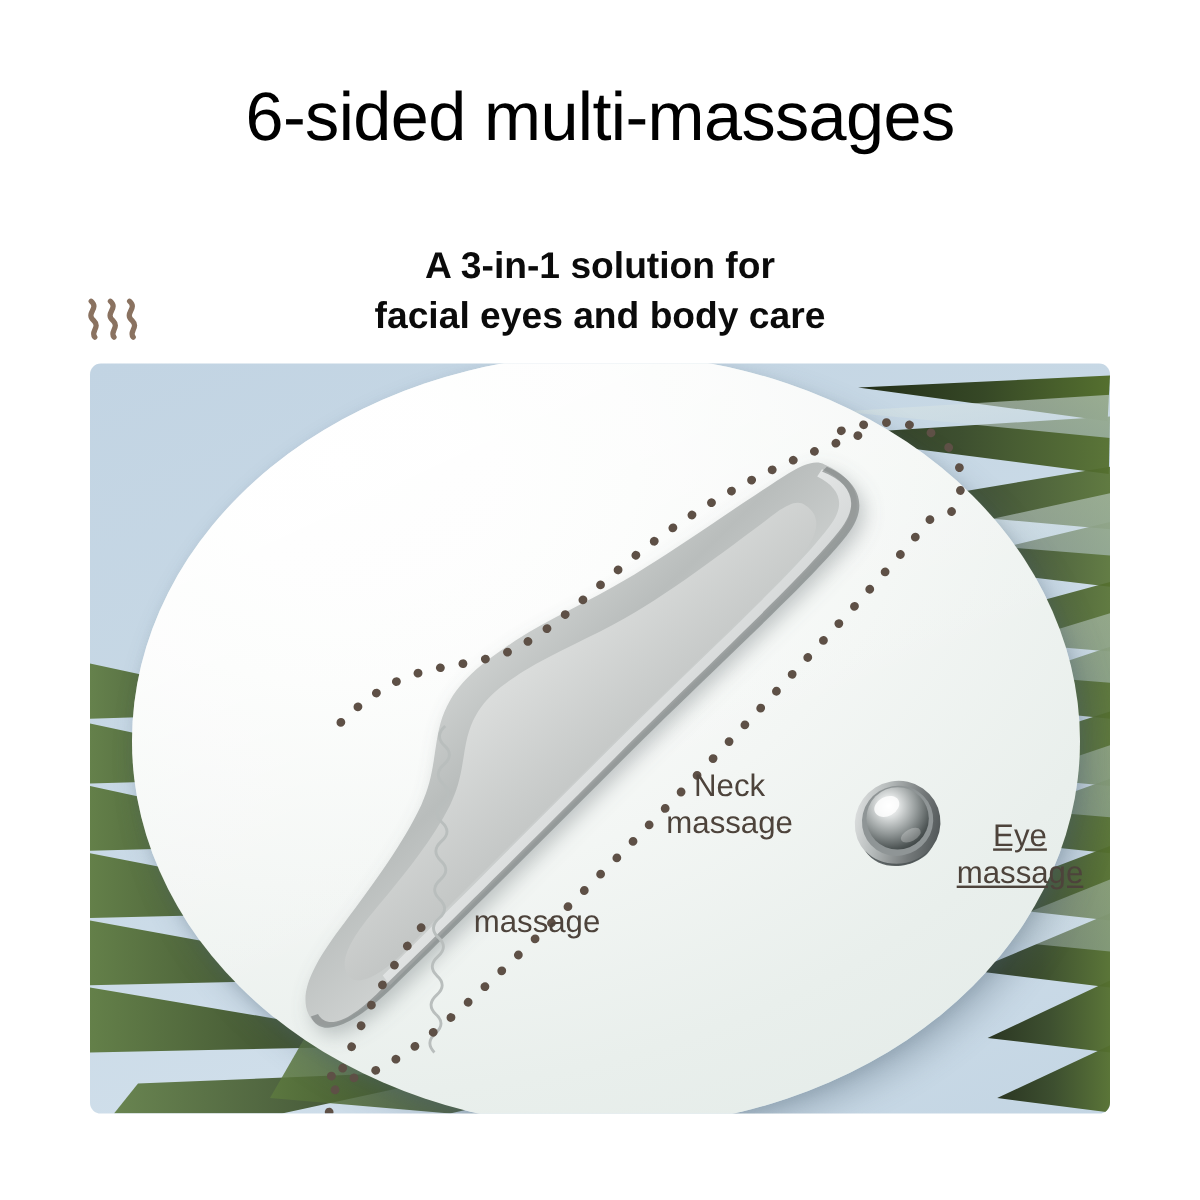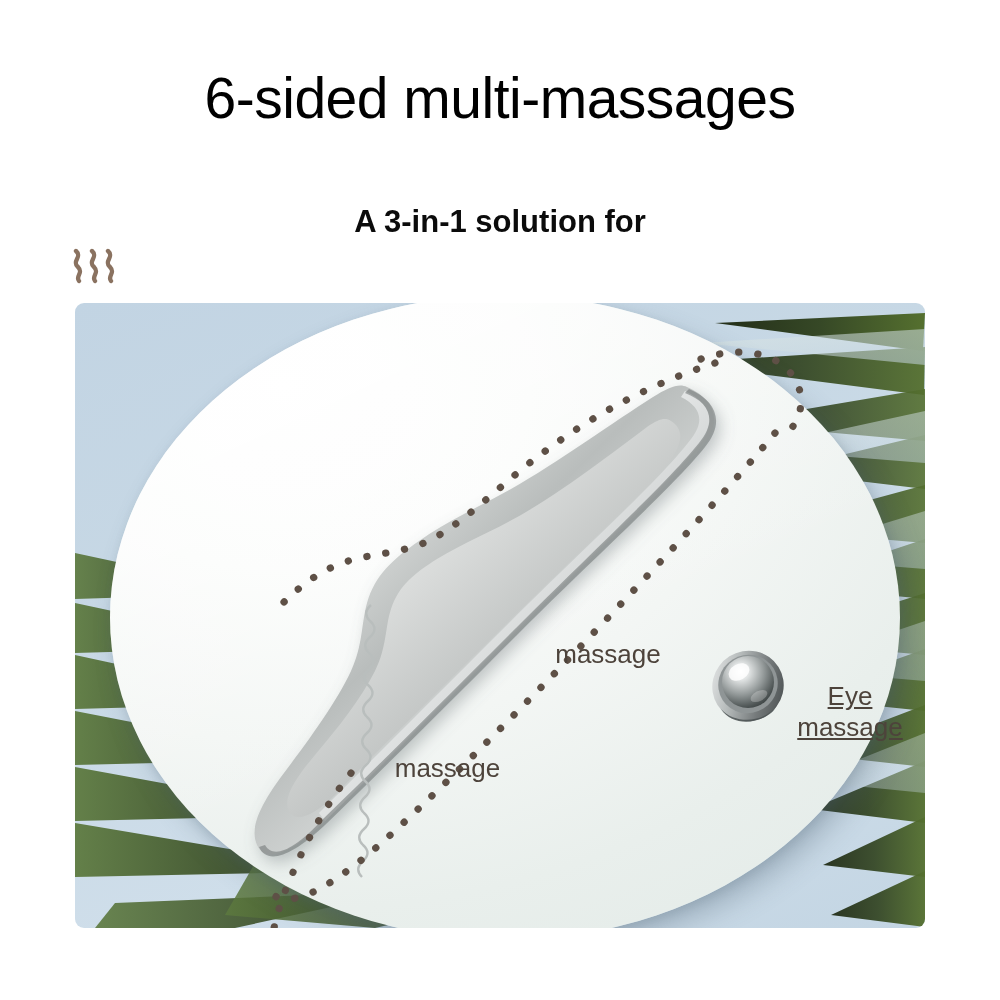--- a/index.html
+++ b/index.html
@@ -92,20 +92,21 @@
 </style>
 </head>
 <body>
 
 <div class="page">
 
   <div class="title">6-sided multi-massages</div>
 
   <div class="subtitle">
     <div>A 3-in-1 solution for</div>
+    <div>facial eyes and body care</div>
   </div>
 
   <div class="waves">
     <svg width="60" height="36" viewBox="0 0 60 36">
       <g fill="none" stroke="#8a7260" stroke-width="4.4" stroke-linecap="round">
         <path d="M6 3 C13 9, 1 13, 8 19 C14 25, 5 28, 9 33"></path>
         <path d="M22 3 C29 9, 17 13, 24 19 C30 25, 21 28, 25 33"></path>
         <path d="M38 3 C45 9, 33 13, 40 19 C46 25, 37 28, 41 33"></path>
       </g>
     </svg>
@@ -318,20 +319,21 @@
         <path d="
           M 700 130
           C 662 176, 598 246, 526 322
           C 454 398, 382 470, 324 524
           C 292 554, 262 578, 236 590
           C 218 598, 204 598, 196 590"></path>
       </g>
     </svg>
 
     <div class="label lbl-neck">
+      <span>Neck</span>
       <span>massage</span>
     </div>
 
     <div class="label lbl-eye">
       <span>Eye</span>
       <span>massage</span>
     </div>
 
     <div class="label lbl-jawline">
       <span>massage</span>

